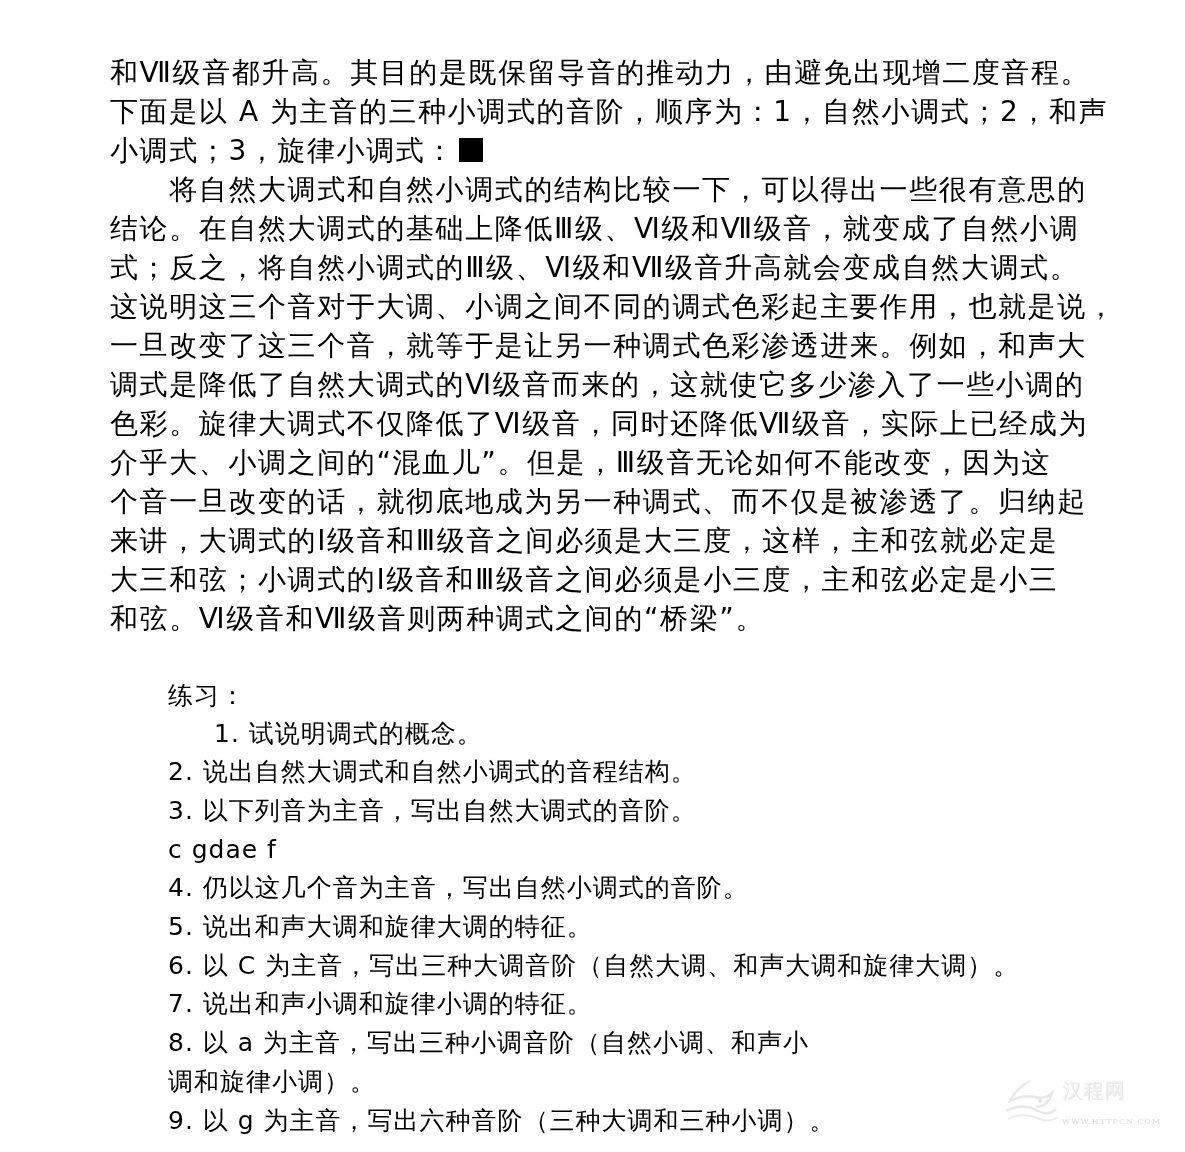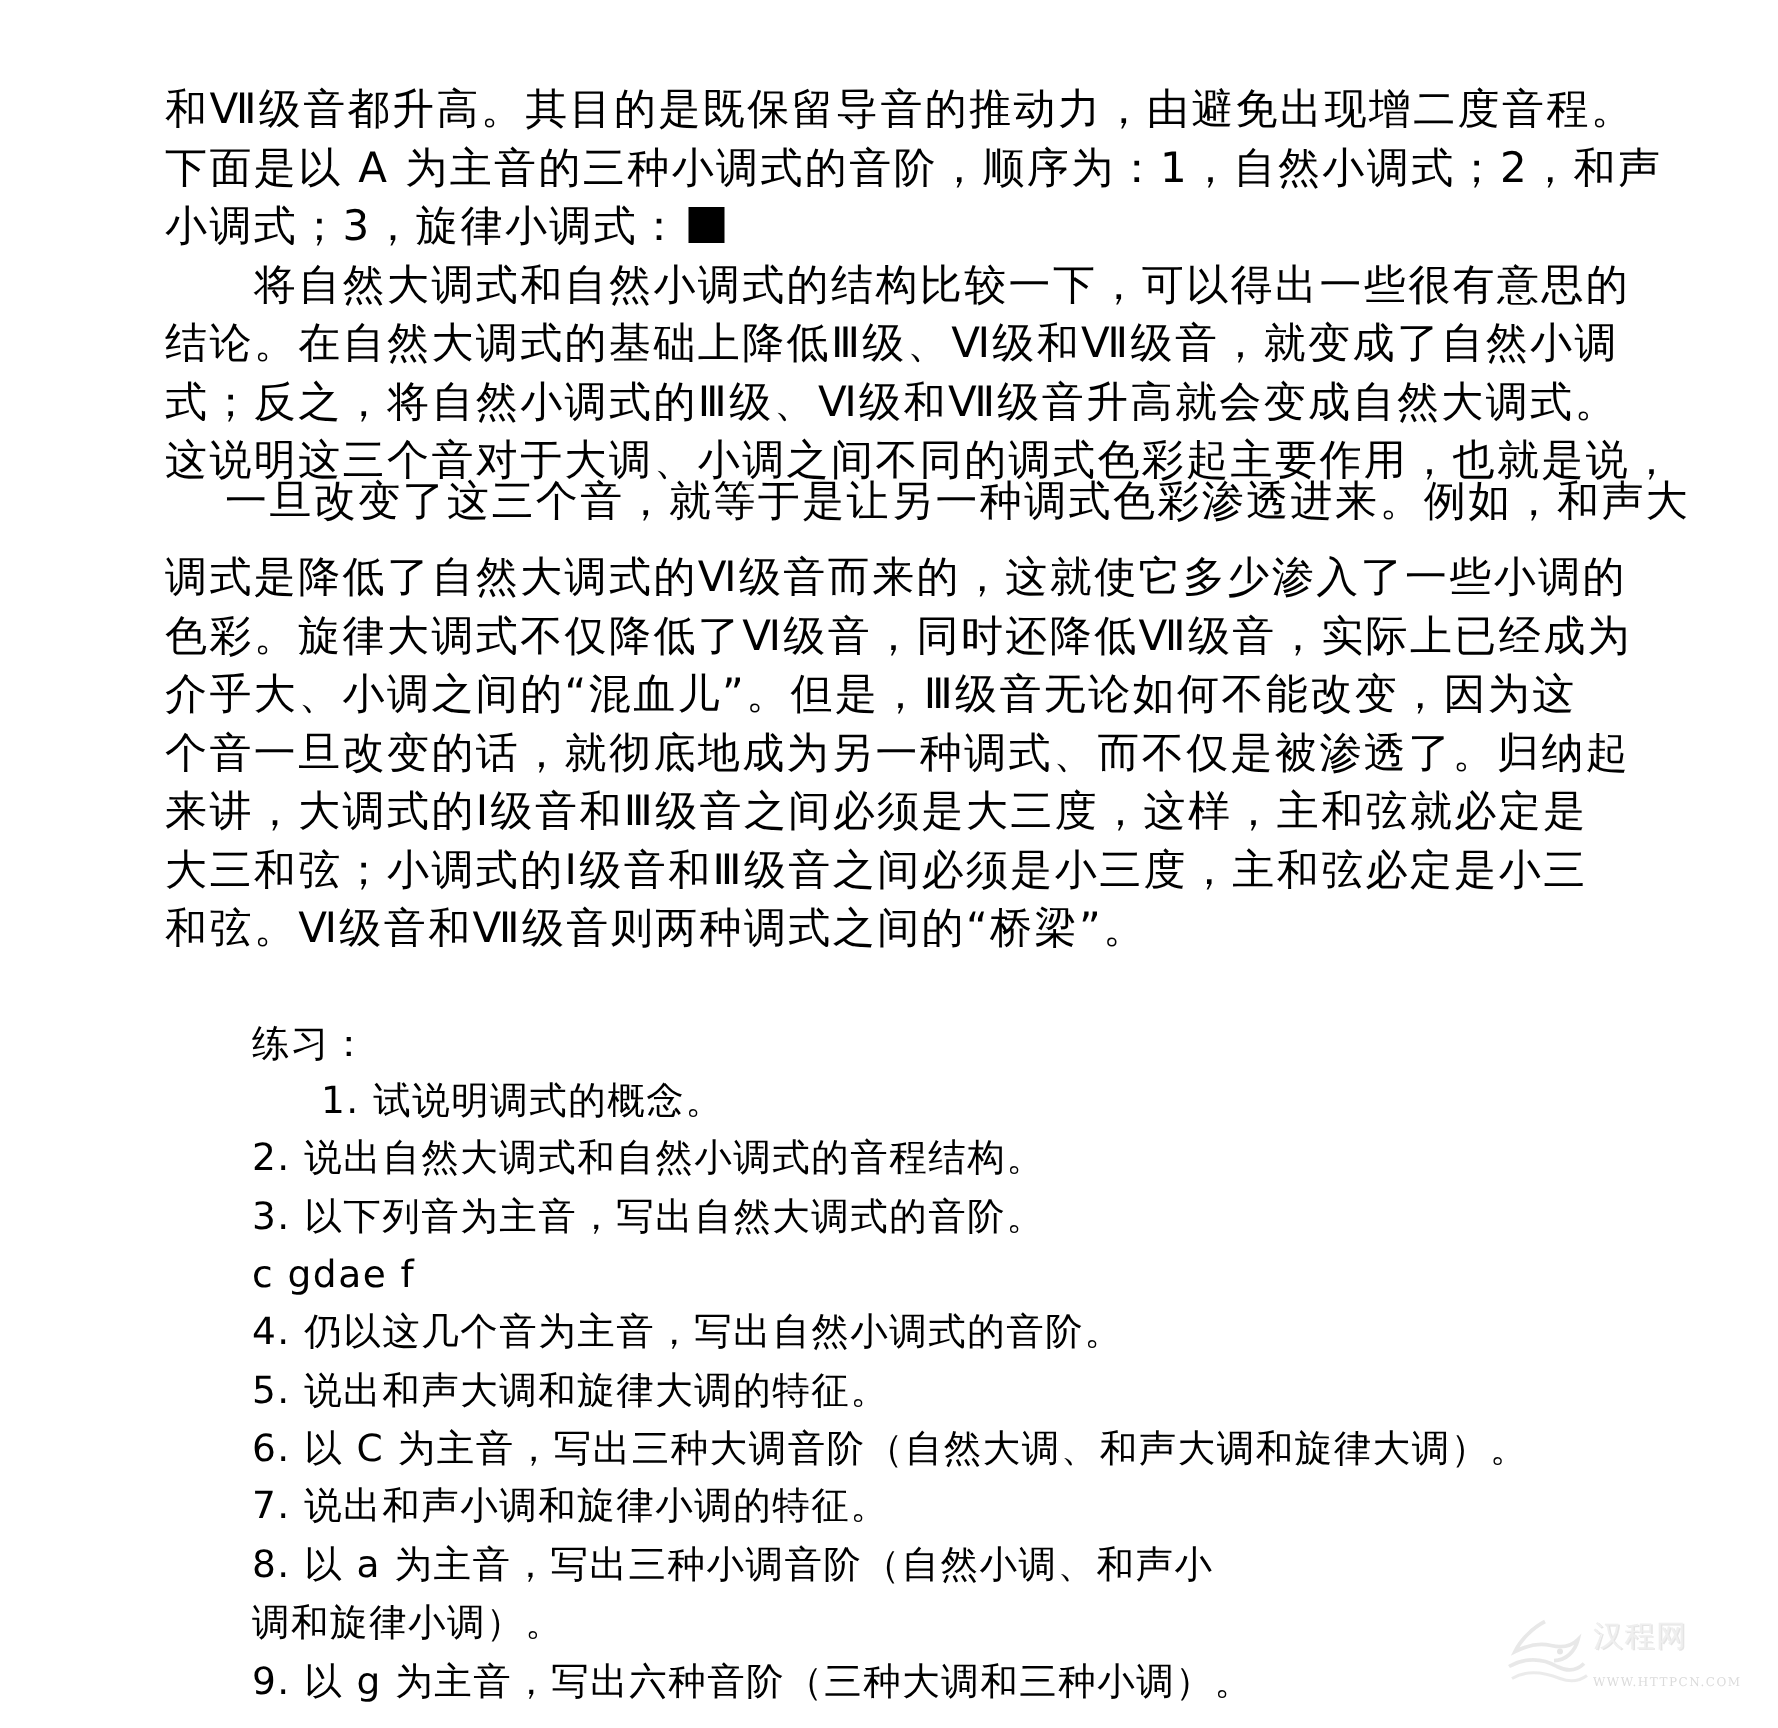--- a/index.html
+++ b/index.html
@@ -89,21 +89,21 @@
 <div class="page">
 
   <div class="line" style="top:53px;">和Ⅶ级音都升高。其目的是既保留导音的推动力，由避免出现增二度音程。</div>
   <div class="line" style="top:92px;">下面是以 A 为主音的三种小调式的音阶，顺序为：1，自然小调式；2，和声</div>
   <div class="line" style="top:131px;"><span>小调式；3，旋律小调式：</span><span class="black-square"></span></div>
 
   <div class="line" style="top:170px;">　　将自然大调式和自然小调式的结构比较一下，可以得出一些很有意思的</div>
   <div class="line" style="top:209px;">结论。在自然大调式的基础上降低Ⅲ级、Ⅵ级和Ⅶ级音，就变成了自然小调</div>
   <div class="line" style="top:287px;">这说明这三个音对于大调、小调之间不同的调式色彩起主要作用，也就是说，</div>
   <div class="line" style="top:248px;">式；反之，将自然小调式的Ⅲ级、Ⅵ级和Ⅶ级音升高就会变成自然大调式。</div>
-  <div class="line" style="top:314px;margin-left:40px;">一旦改变了这三个音，就等于是让另一种调式色彩渗透进来。例如，和声大</div>
+  <div class="line" style="top:326px;">一旦改变了这三个音，就等于是让另一种调式色彩渗透进来。例如，和声大</div>
   <div class="line" style="top:365px;">调式是降低了自然大调式的Ⅵ级音而来的，这就使它多少渗入了一些小调的</div>
   <div class="line" style="top:404px;">色彩。旋律大调式不仅降低了Ⅵ级音，同时还降低Ⅶ级音，实际上已经成为</div>
   <div class="line" style="top:443px;">介乎大、小调之间的“混血儿”。但是，Ⅲ级音无论如何不能改变，因为这</div>
   <div class="line" style="top:521px;">来讲，大调式的Ⅰ级音和Ⅲ级音之间必须是大三度，这样，主和弦就必定是</div>
   <div class="line" style="top:482px;">个音一旦改变的话，就彻底地成为另一种调式、而不仅是被渗透了。归纳起</div>
   <div class="line" style="top:560px;">大三和弦；小调式的Ⅰ级音和Ⅲ级音之间必须是小三度，主和弦必定是小三</div>
   <div class="line" style="top:599px;">和弦。Ⅵ级音和Ⅶ级音则两种调式之间的“桥梁”。</div>
 
   <div class="ex-line" style="top:678px;text-align:center;">练习：</div>
   <div class="ex-line" style="top:716px;margin-left:46px;">1. 试说明调式的概念。</div>

